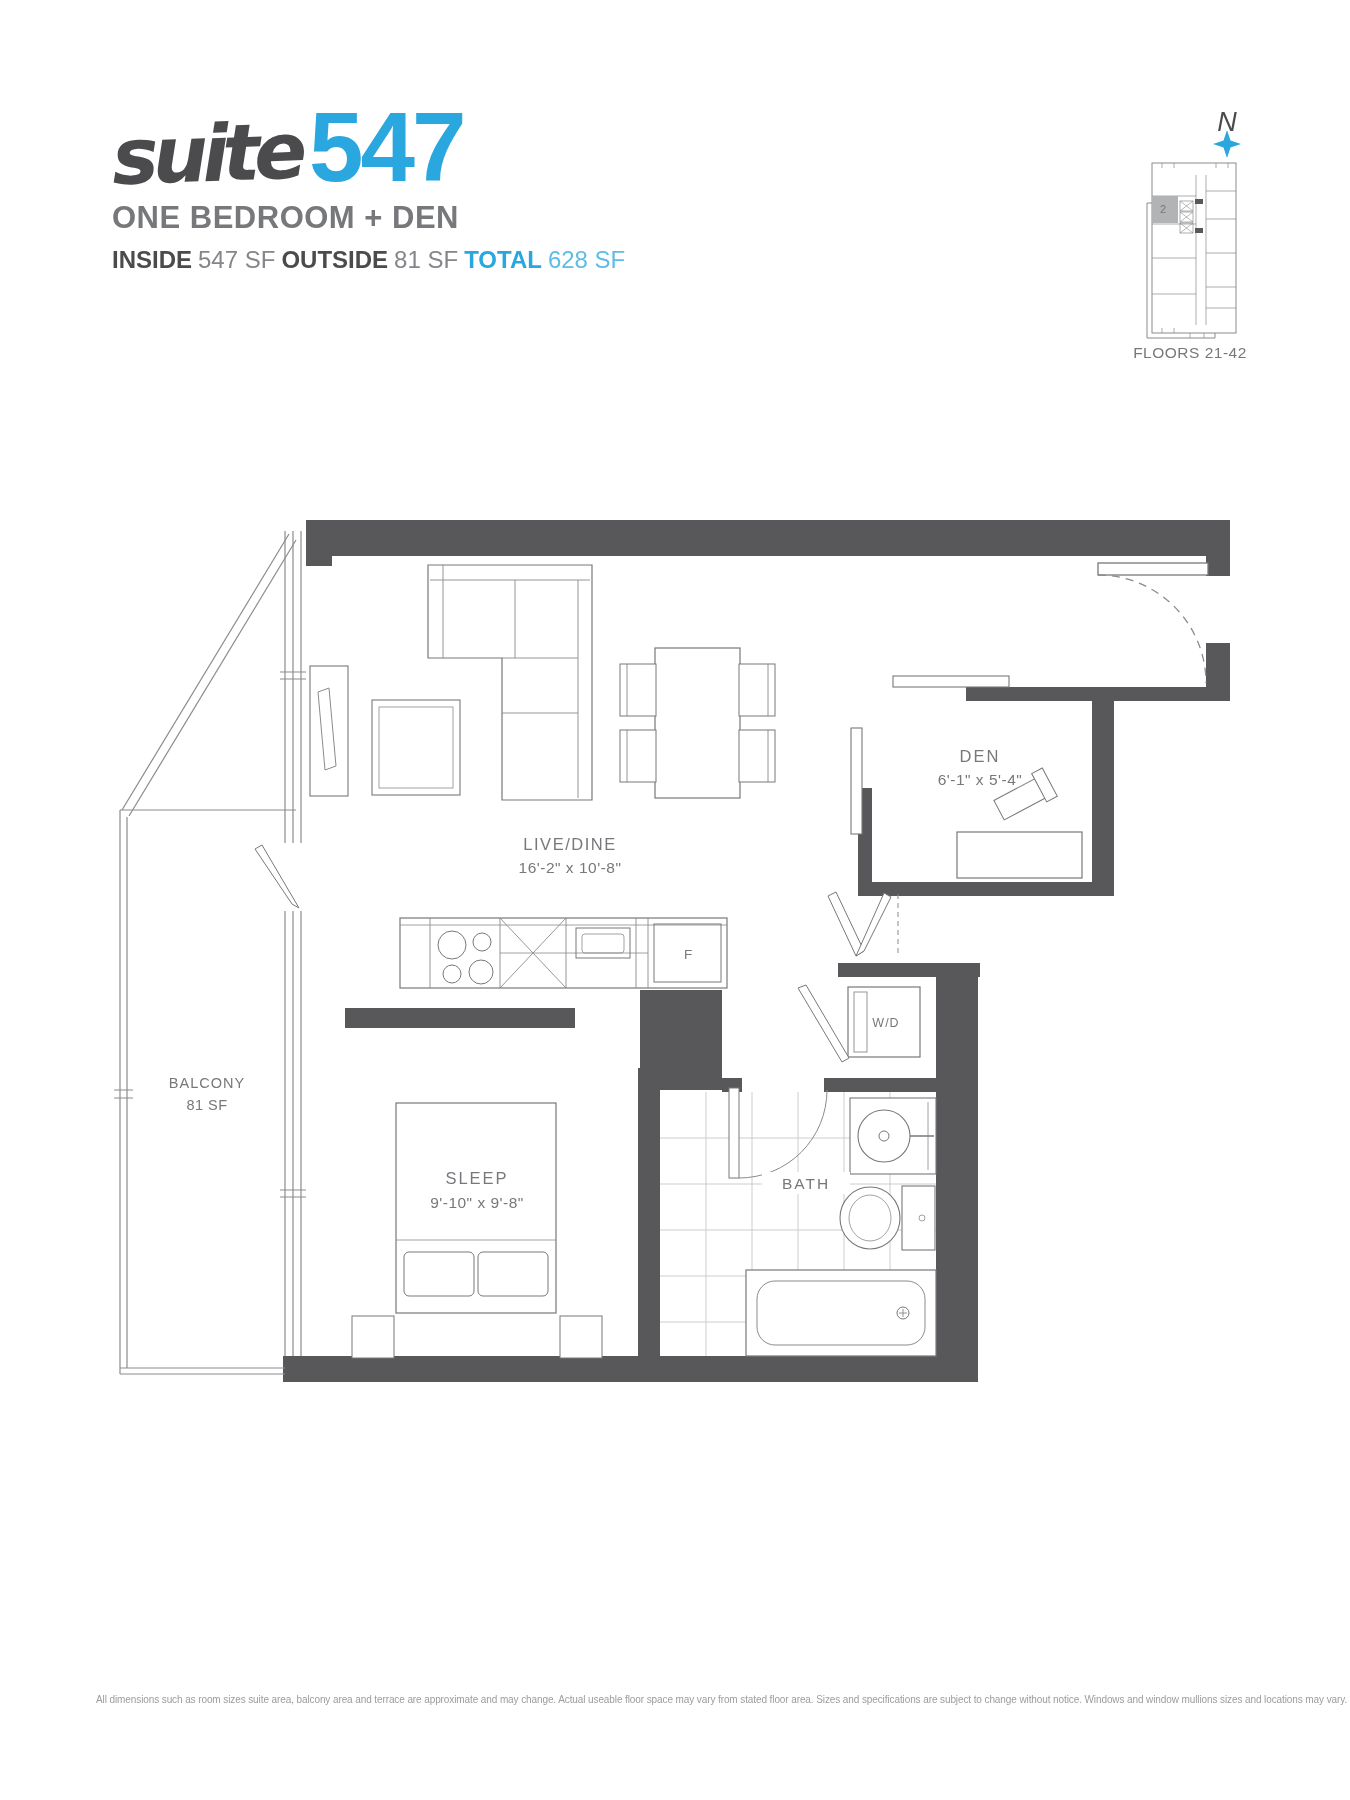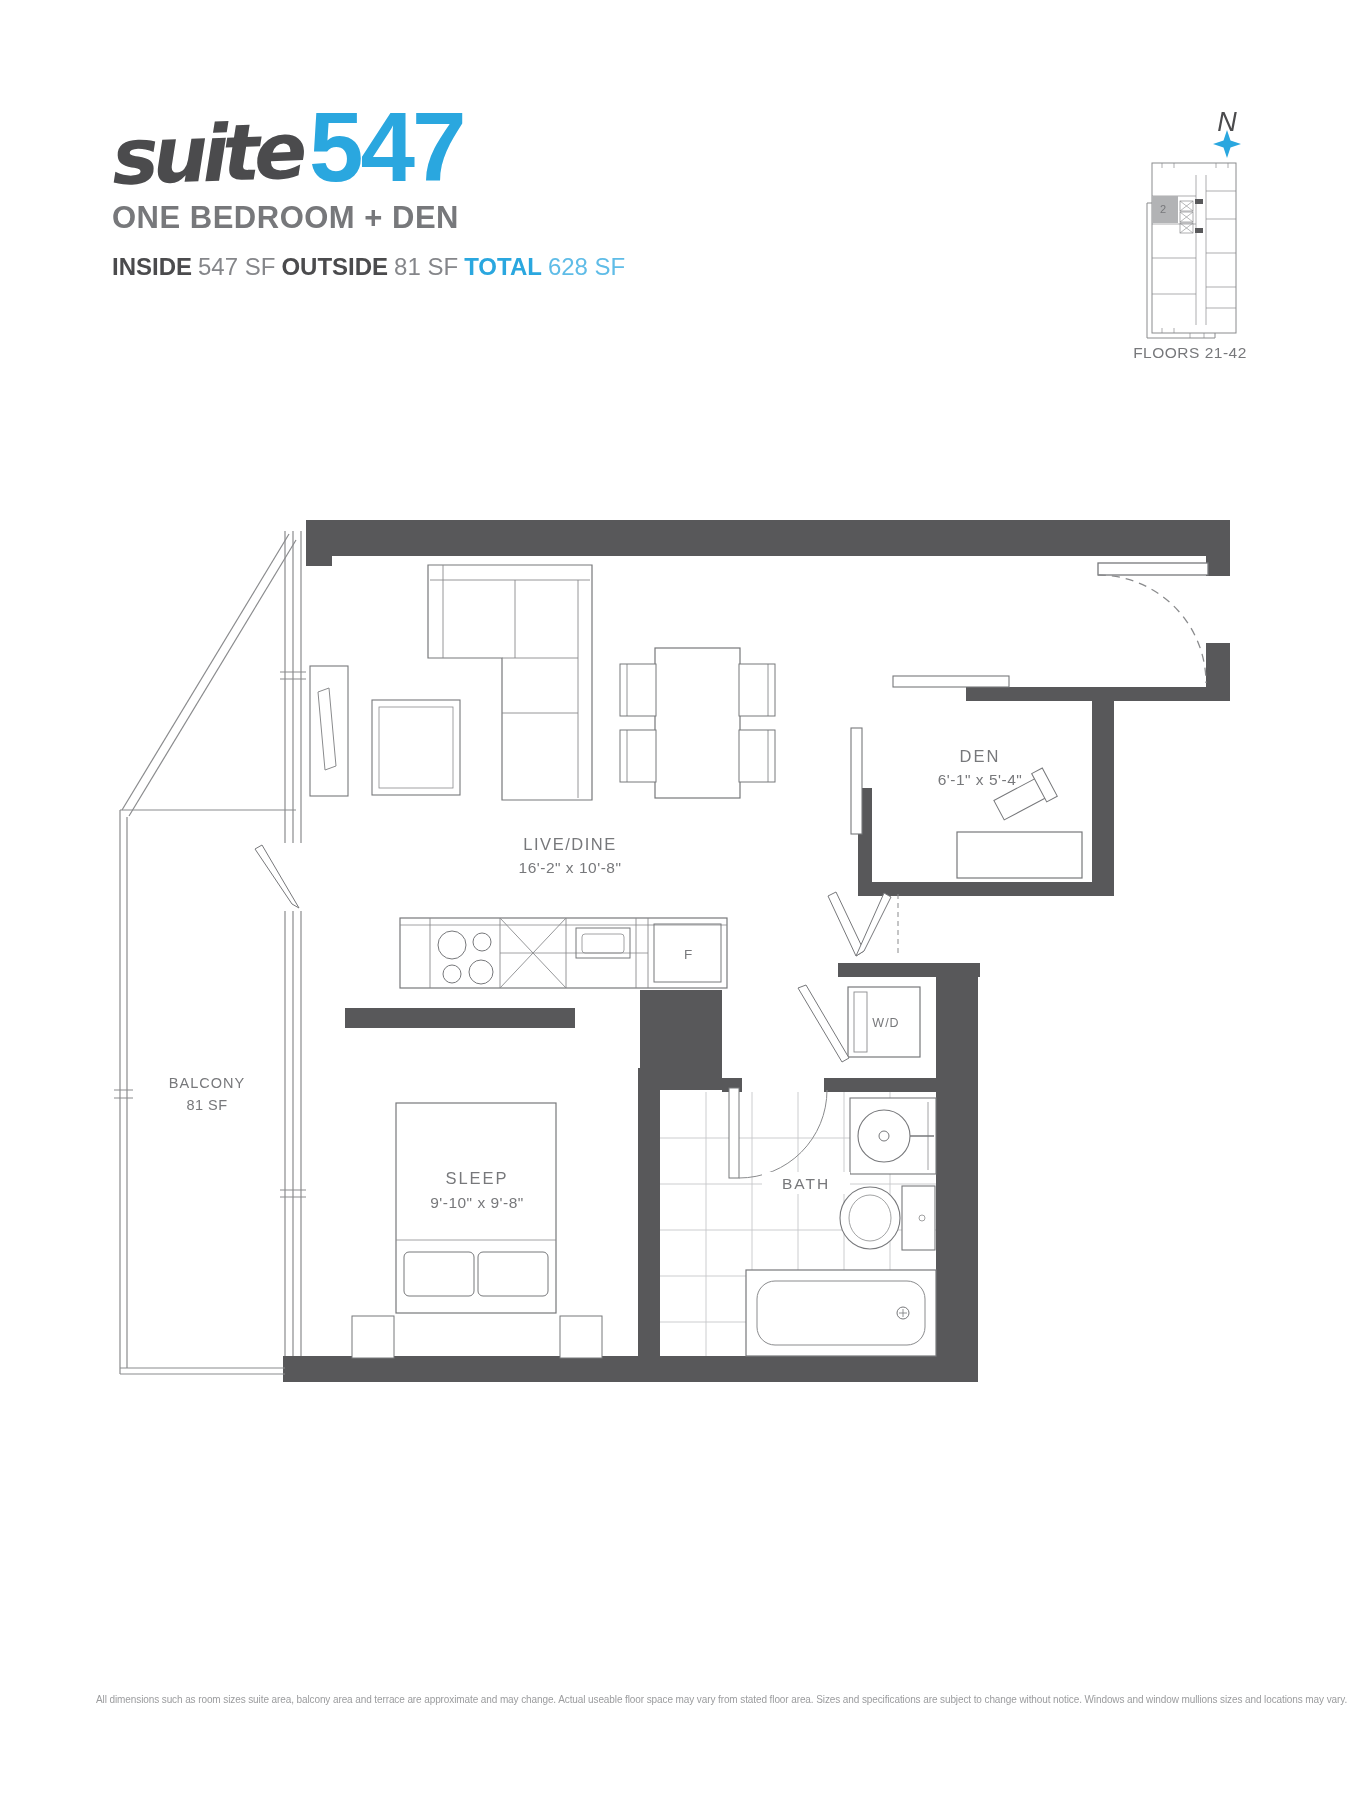--- a/index.html
+++ b/index.html
@@ -14,21 +14,21 @@
     font-family:"DejaVu Sans",sans-serif;font-weight:700;font-style:italic;
     font-size:78px;color:#4B4B4D;letter-spacing:-6px;transform:rotate(-2deg);
   }
   .brand-num{
     font-family:"Liberation Sans",sans-serif;font-weight:700;font-size:98px;
     color:#2AA7DF;letter-spacing:-3px;margin-left:8px;margin-top:20px;
   }
   .subtitle{
     font-size:31px;color:#77787B;letter-spacing:.5px;margin-top:4px;font-weight:700;
   }
-  .stats{font-size:24px;margin-top:17px;white-space:nowrap;}
+  .stats{font-size:24px;margin-top:10px;white-space:nowrap;}
   .stats .b{font-weight:700;color:#4B4B4D;}
   .stats .v{font-weight:400;color:#85868A;}
   .stats .tb{font-weight:700;color:#2AA7DF;}
   .stats .tv{font-weight:400;color:#5FBCE7;}
   .stats span{margin-right:6px;}
   
   .plan-svg{position:absolute;left:0;top:0;}
   
   .footer{
     position:absolute;left:96px;top:1694px;width:1200px;font-size:10px;

